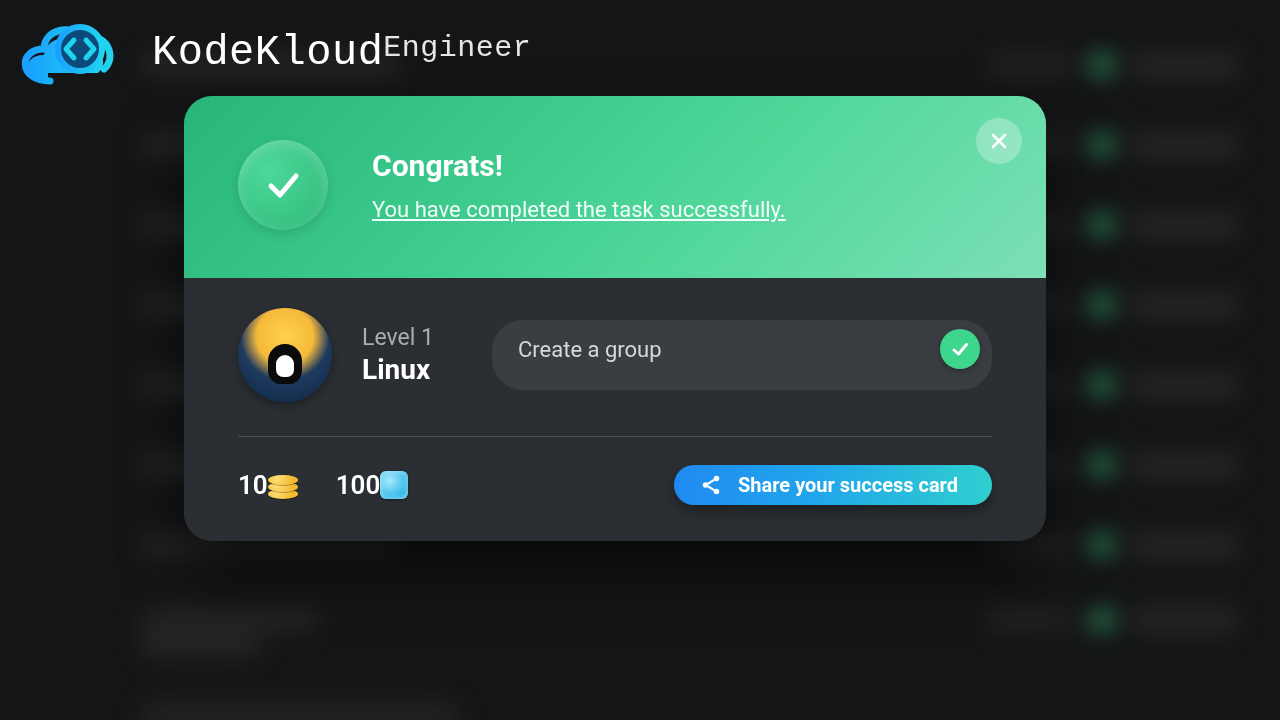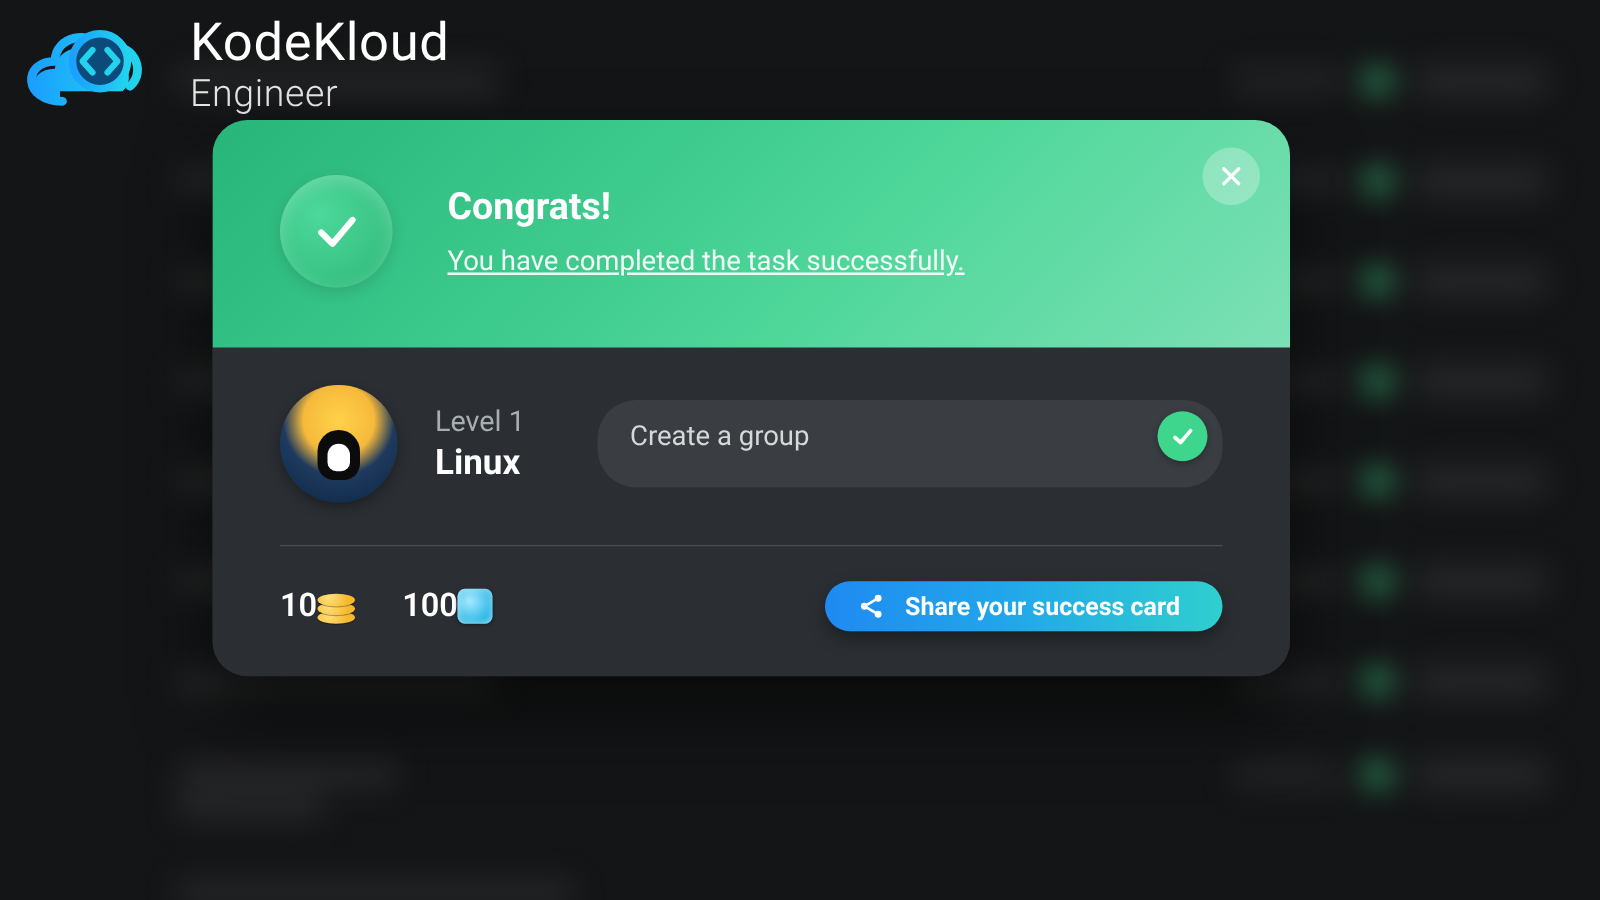--- a/index.html
+++ b/index.html
@@ -11,29 +11,29 @@
   .bg-row { position: absolute; left: 140px; right: 40px; height: 50px; display: flex; align-items: center; justify-content: space-between; }
   .bg-row .left-blob { width: 260px; height: 22px; background: #2a2b2c; border-radius: 11px; }
   .bg-row .right-group { display: flex; align-items: center; gap: 18px; }
   .bg-row .dot { width: 20px; height: 20px; background: #3dd68c; border-radius: 50%; }
   .bg-row .pill { width: 110px; height: 26px; background: #2a2b2c; border-radius: 13px; }
   .bg-row .txt { width: 90px; height: 18px; background: #2a2b2c; border-radius: 9px; }
 
   
   .brand { position: absolute; top: 8px; left: 14px; display: flex; align-items: center; gap: 28px; z-index: 5; }
   .brand-logo { width: 110px; height: 90px; display: flex; align-items: center; justify-content: center; }
-  .brand-text { display: flex; flex-direction: column; color: #fff; }
+  .brand-text { display: flex; flex-direction: row; color: #fff; font-family: Liberation Mono, monospace; }
   .brand-title { font-size: 42px; font-weight: 400; letter-spacing: 0.5px; line-height: 1.05; }
   .brand-sub { font-size: 30px; font-weight: 300; letter-spacing: 0.5px; color: #e6e6e6; }
 
   
   .modal {
     position: absolute;
     top: 96px;
-    left: 170px;
+    left: 184px;
     width: 862px;
     border-radius: 28px;
     overflow: hidden;
     box-shadow: 0 30px 60px rgba(0,0,0,0.55);
     z-index: 10;
     background: #2b2f33;
   }
   .modal-header {
     position: relative;
     padding: 44px 54px 48px 54px;

